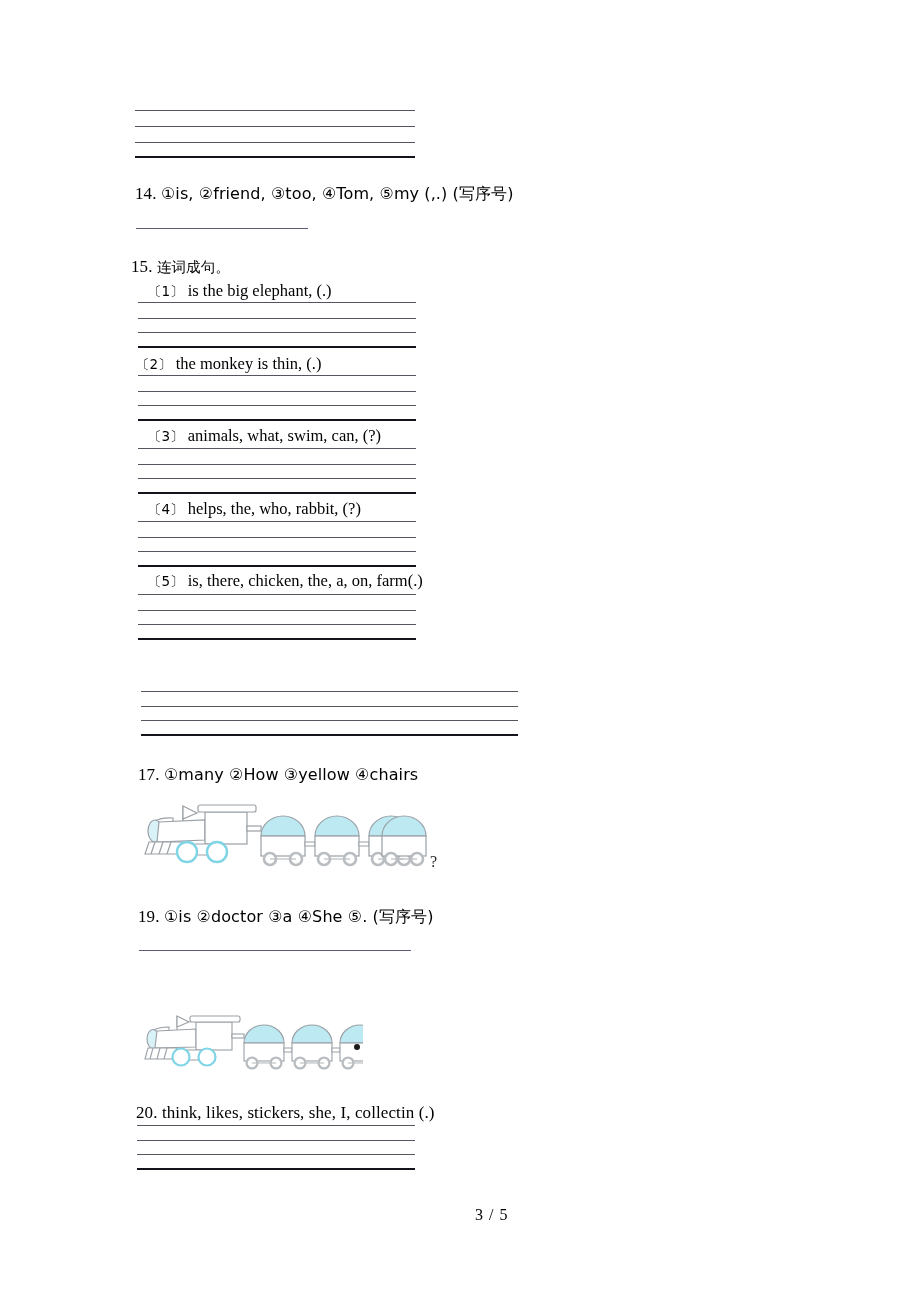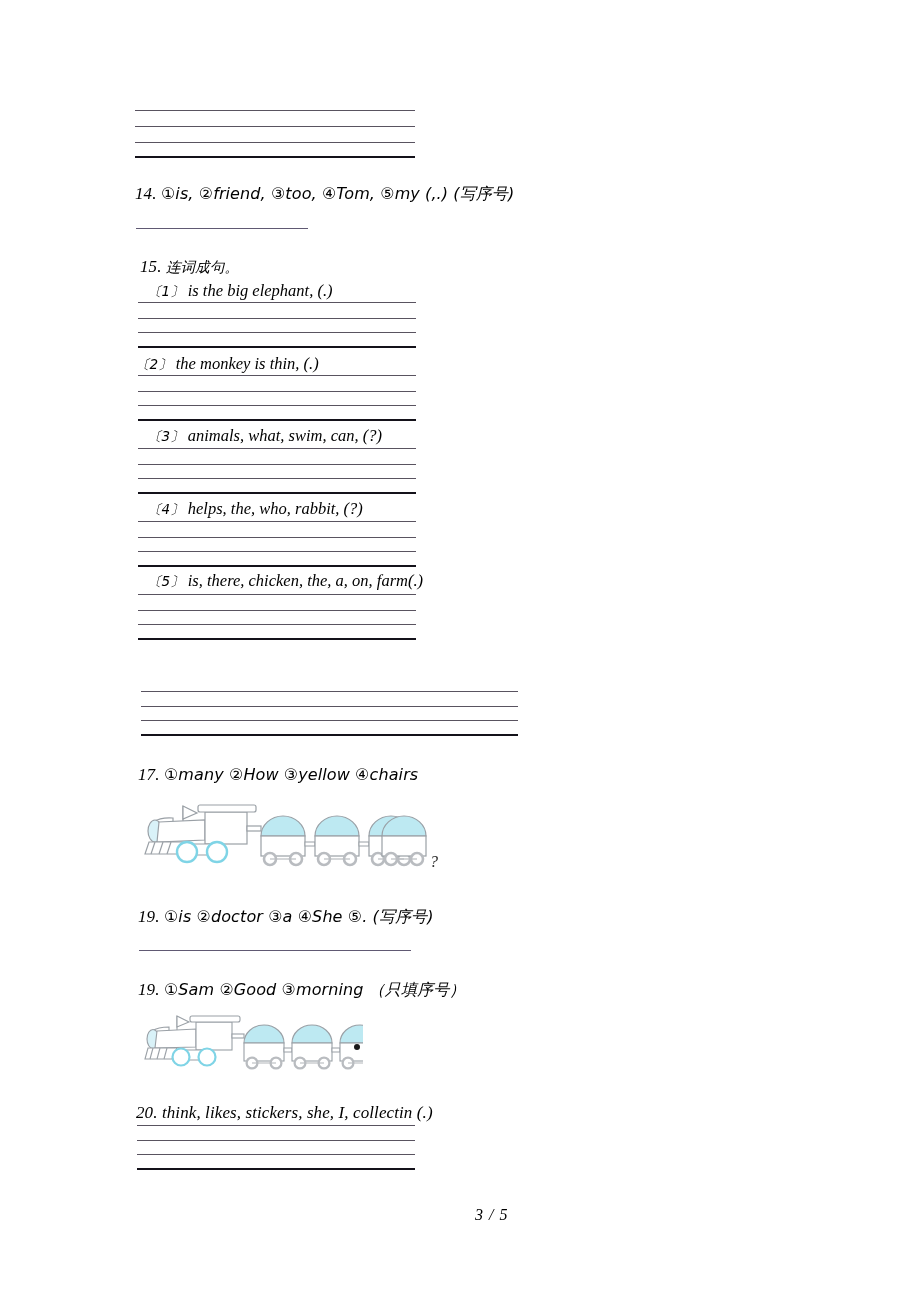--- a/index.html
+++ b/index.html
@@ -14,21 +14,20 @@
     font-family: "Liberation Serif", "DejaVu Serif", serif;
     color: #000000;
     overflow: hidden;
   }
 
   .page {
     position: absolute;
     left: 0; top: 0;
     width: 736px;
     height: 1302px;
-    font-style: italic;
   }
 
   
   .q {
     position: absolute;
     font-size: 17px;
     line-height: 22px;
     white-space: nowrap;
     letter-spacing: 0.1px;
   }
@@ -126,21 +125,21 @@
     <div class="ln" style="top:32px;"></div>
     <div class="ln thick" style="top:46px;"></div>
   </div>
 
   <div class="q" style="left:135px; top:183px;">
     <span>14.</span>
     <span class="circ">①is, ②friend, ③too, ④Tom, ⑤my (,.) (写序号)</span>
   </div>
   <div class="rule" style="left:136px; top:228px; width:172px;"></div>
 
-  <div class="q" style="left:140px; top:256px;">
+  <div class="q" style="left:131px; top:256px;">
     <span>15.</span>
     <span class="cn">连词成句。</span>
   </div>
 
   <div class="sub" style="left:148px; top:280px;">
     <span class="cn-sm">〔1〕</span>
     <span>is the big elephant, (.)</span>
   </div>
   <div class="underline" style="left:138px; top:302px; width:278px;"></div>
   <div class="lineblock" style="left:138px; top:318px; width:278px; height:28px;">
@@ -274,24 +273,20 @@
     </svg>
   </div>
   <div class="qmark" style="left:430px; top:853px;">?</div>
 
   <div class="q" style="left:138px; top:906px;">
     <span>19.</span>
     <span class="circ">①is  ②doctor  ③a  ④She  ⑤. (写序号)</span>
   </div>
   <div class="rule" style="left:139px; top:950px; width:272px;"></div>
 
-  <div class="q" style="left:138px; top:979px;">
-    <span>19.</span>
-    <span class="circ">①Sam   ②Good ③morning  （只填序号）</span>
-  </div>
 
   <div class="train" style="left:143px; top:1010px; width:220px; height:62px;">
     <svg width="220" height="62" viewBox="0 0 220 62">
       <g fill="none" stroke="#9aa0a6" stroke-width="1.1">
         <line x1="34" y1="6" x2="34" y2="34" stroke="#9aa0a6"></line>
         <polygon points="34,6 46,12 34,17" fill="#ffffff" stroke="#9aa0a6"></polygon>
         <path d="M7 33 Q3 26 9 21 Q15 17 26 17 L26 35 Z" fill="#ffffff" stroke="#9aa0a6"></path>
         <ellipse cx="10" cy="29" rx="6" ry="9.5" fill="#d9f2f8" stroke="#9aa0a6"></ellipse>
         <path d="M14 21 L53 19 L53 37 L12 38 Z" fill="#ffffff" stroke="#9aa0a6"></path>
         <rect x="53" y="12" width="36" height="28" fill="#ffffff" stroke="#9aa0a6"></rect>

